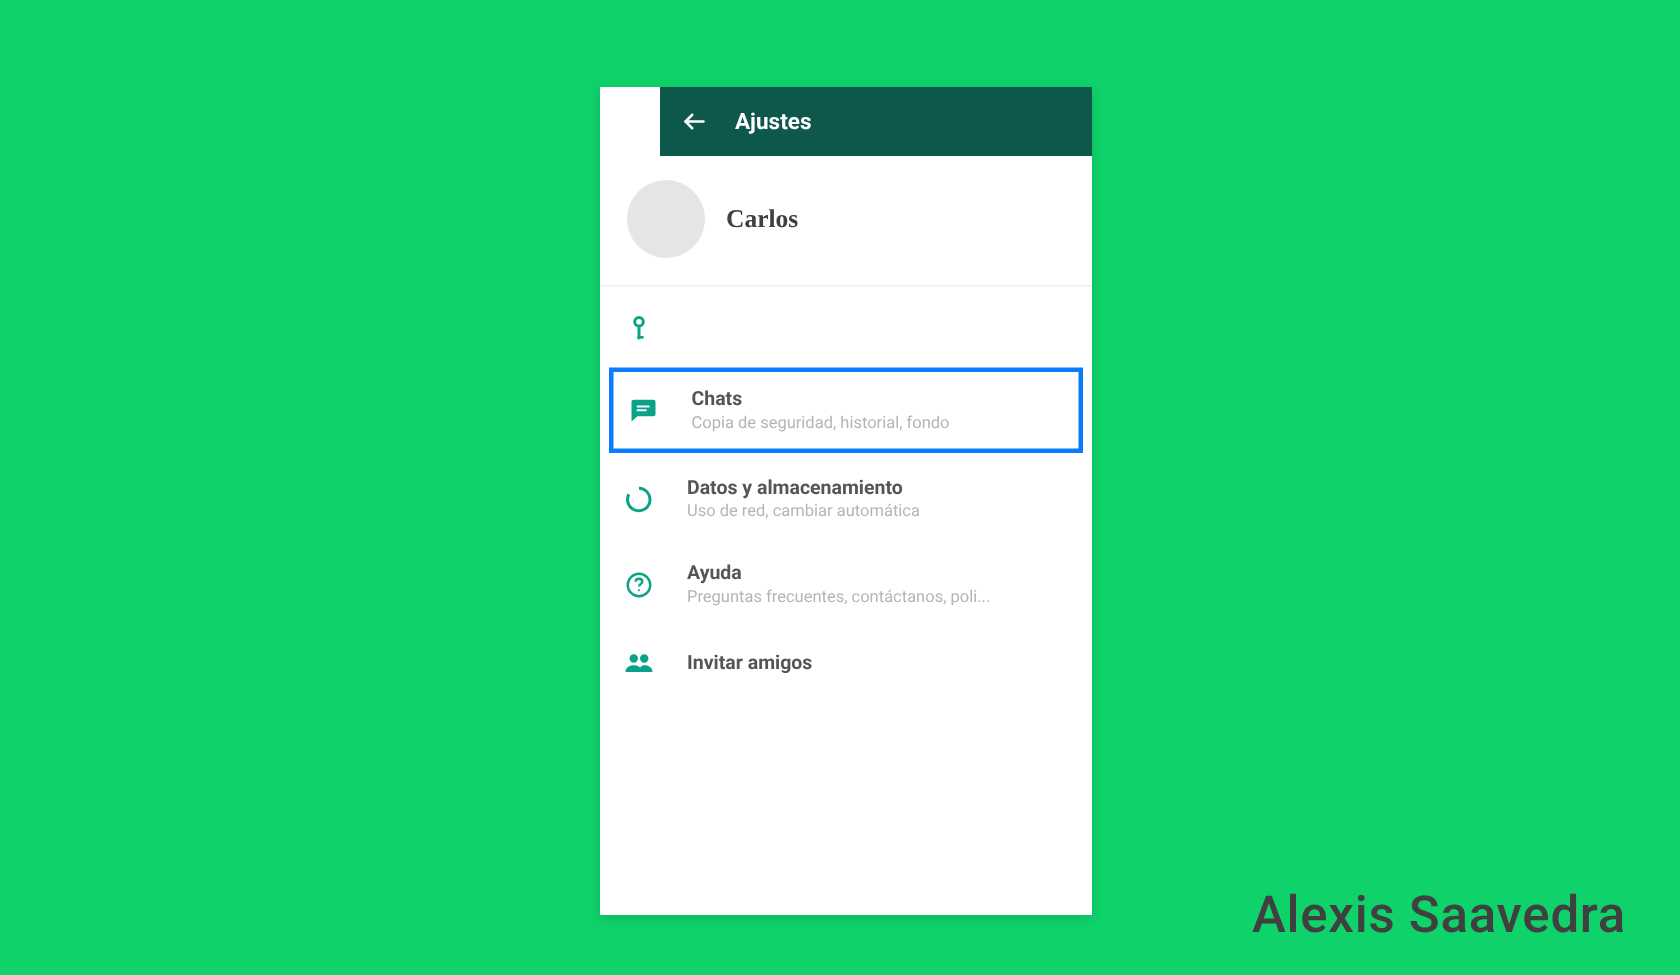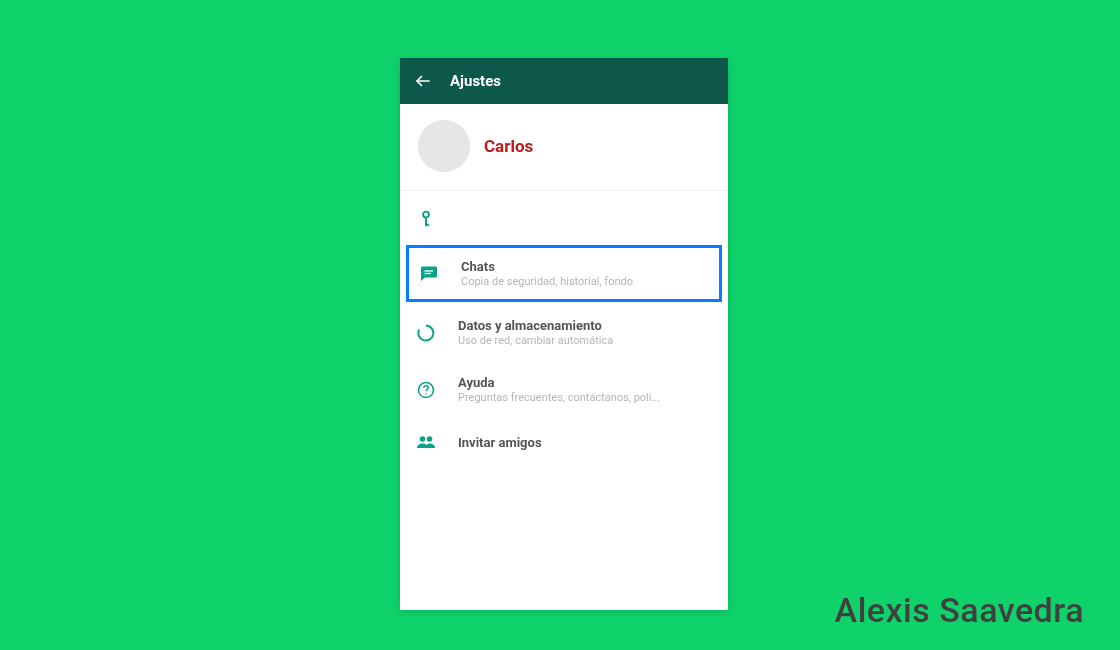--- a/index.html
+++ b/index.html
@@ -24,20 +24,21 @@
       background: #ffffff;
       box-shadow: 0 2px 8px rgba(0,0,0,0.15);
     }
     .header-bar {
       height: 46px;
       background: #0d584a;
       display: flex;
       align-items: center;
       padding: 0 14px;
       gap: 18px;
+      margin-left: 40px;
     }
     .back-arrow {
       color: #ffffff;
       display: flex;
       align-items: center;
       justify-content: center;
       width: 18px;
       height: 18px;
       cursor: pointer;
     }
@@ -56,21 +57,22 @@
     }
     .avatar {
       width: 52px;
       height: 52px;
       border-radius: 50%;
       background: #e5e5e5;
     }
     .profile-name {
       font-size: 17px;
       font-weight: 700;
-      color: #b91c1c;
+      color: #404040;
+      font-family: Liberation Serif, serif;
     }
     .settings-list {
       padding-top: 4px;
     }
     .settings-item {
       display: flex;
       align-items: center;
       padding: 14px 16px;
       gap: 22px;
       cursor: pointer;

